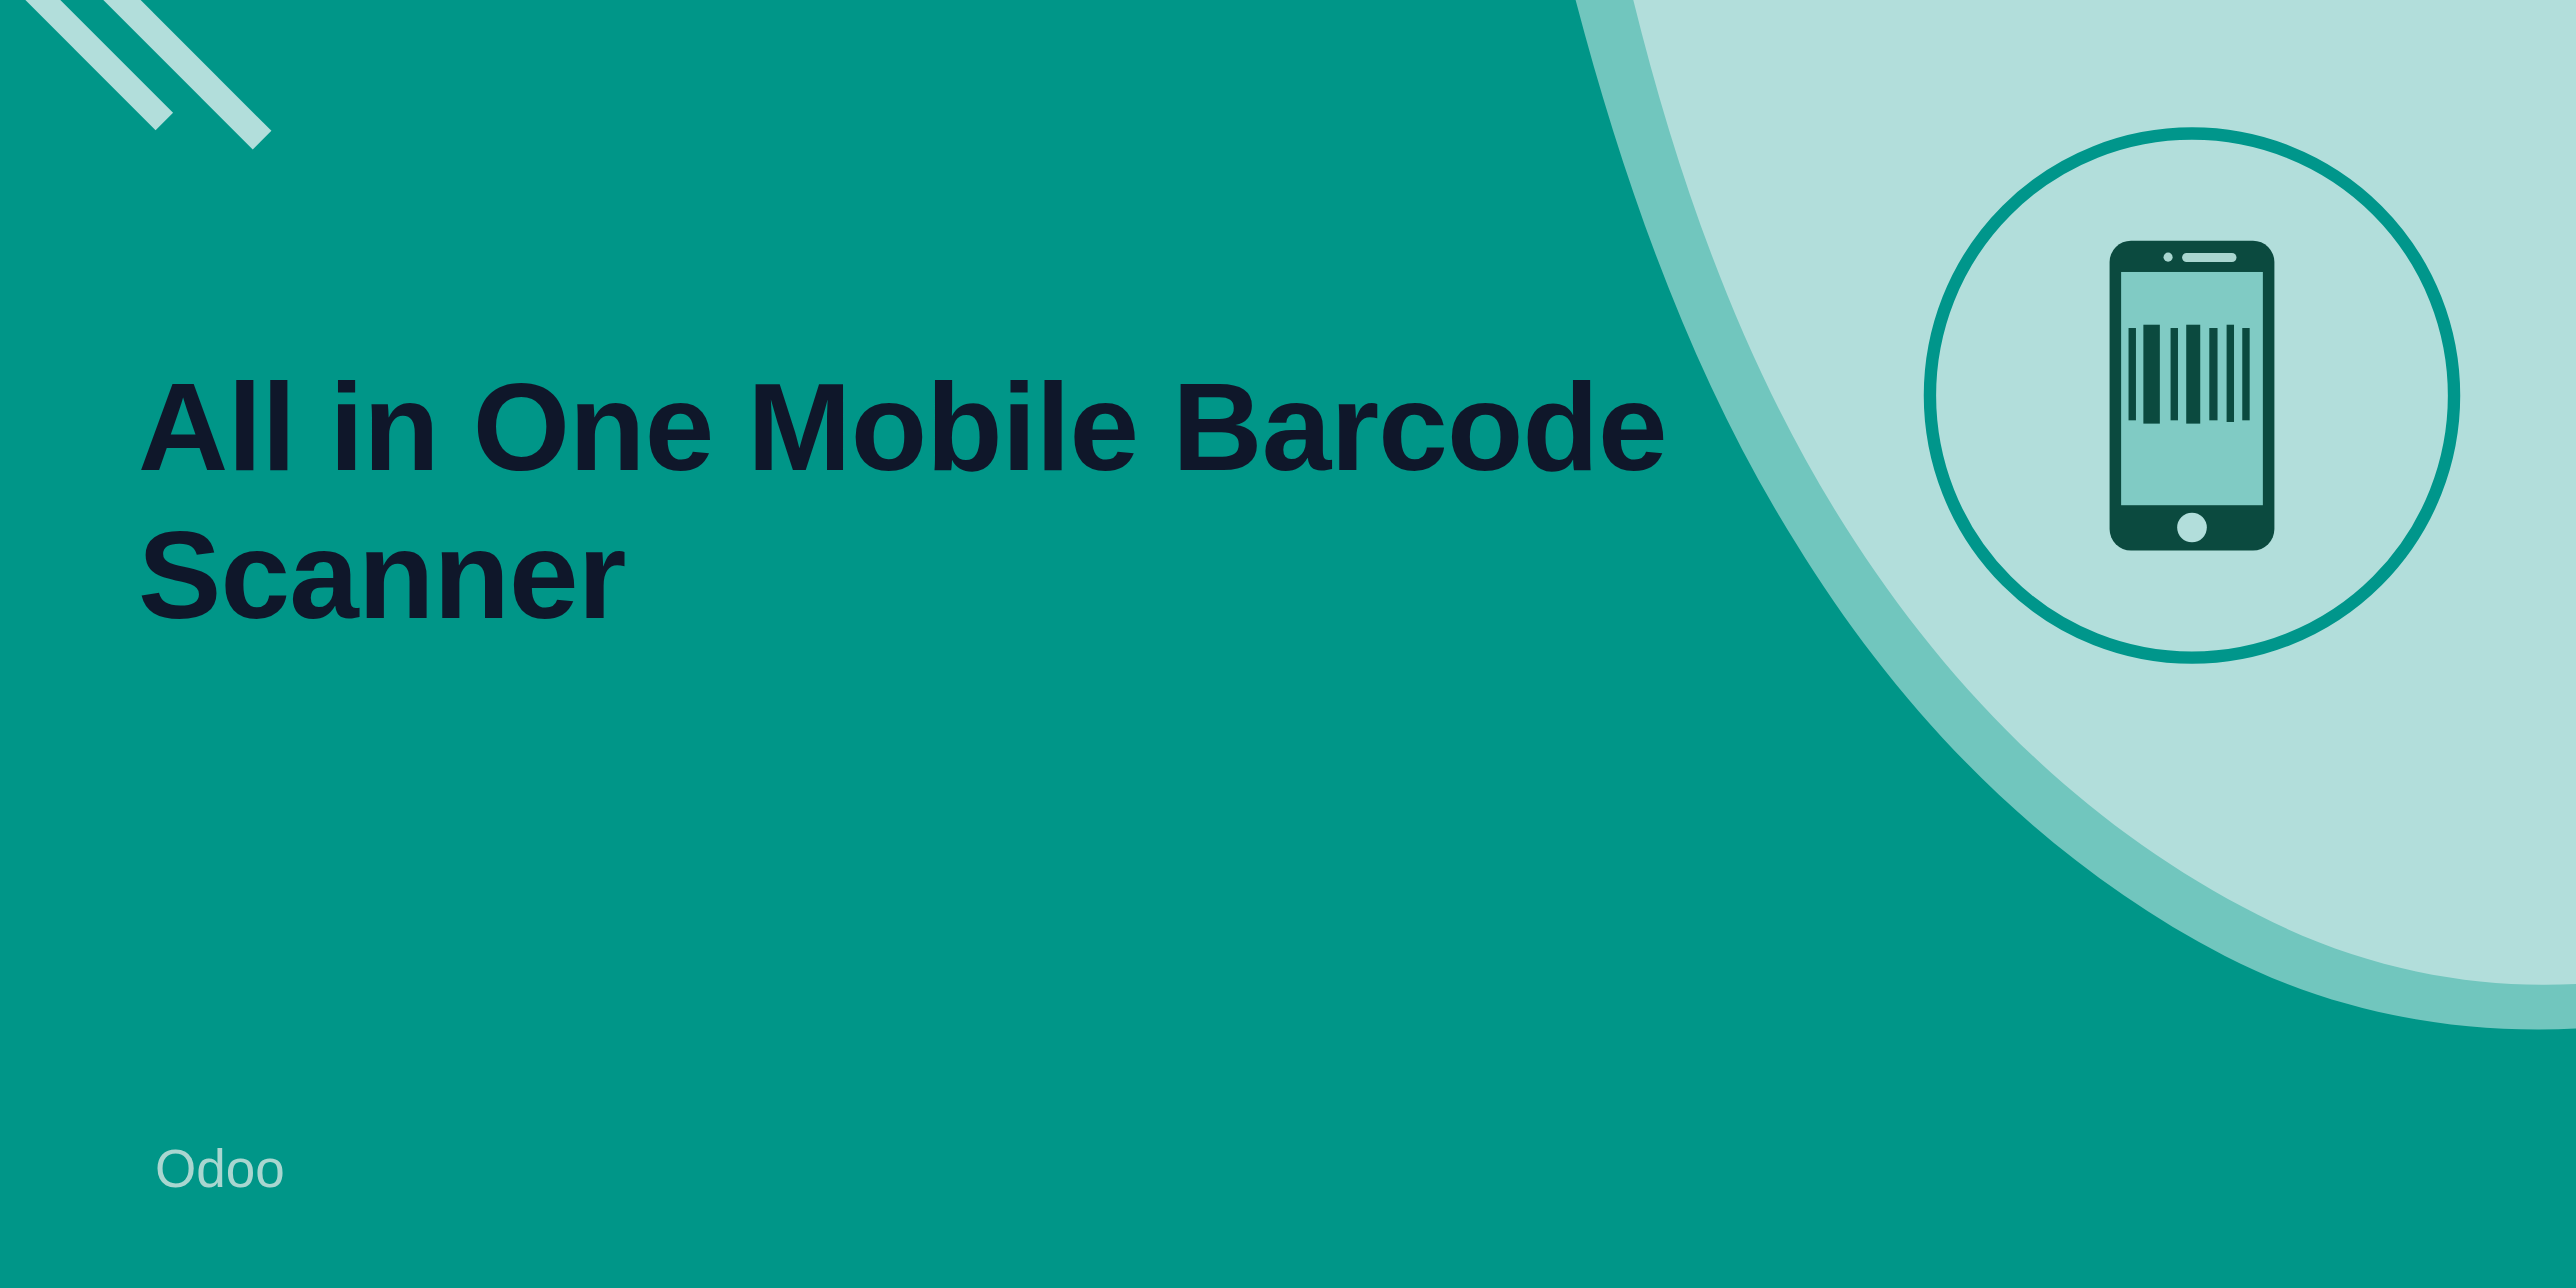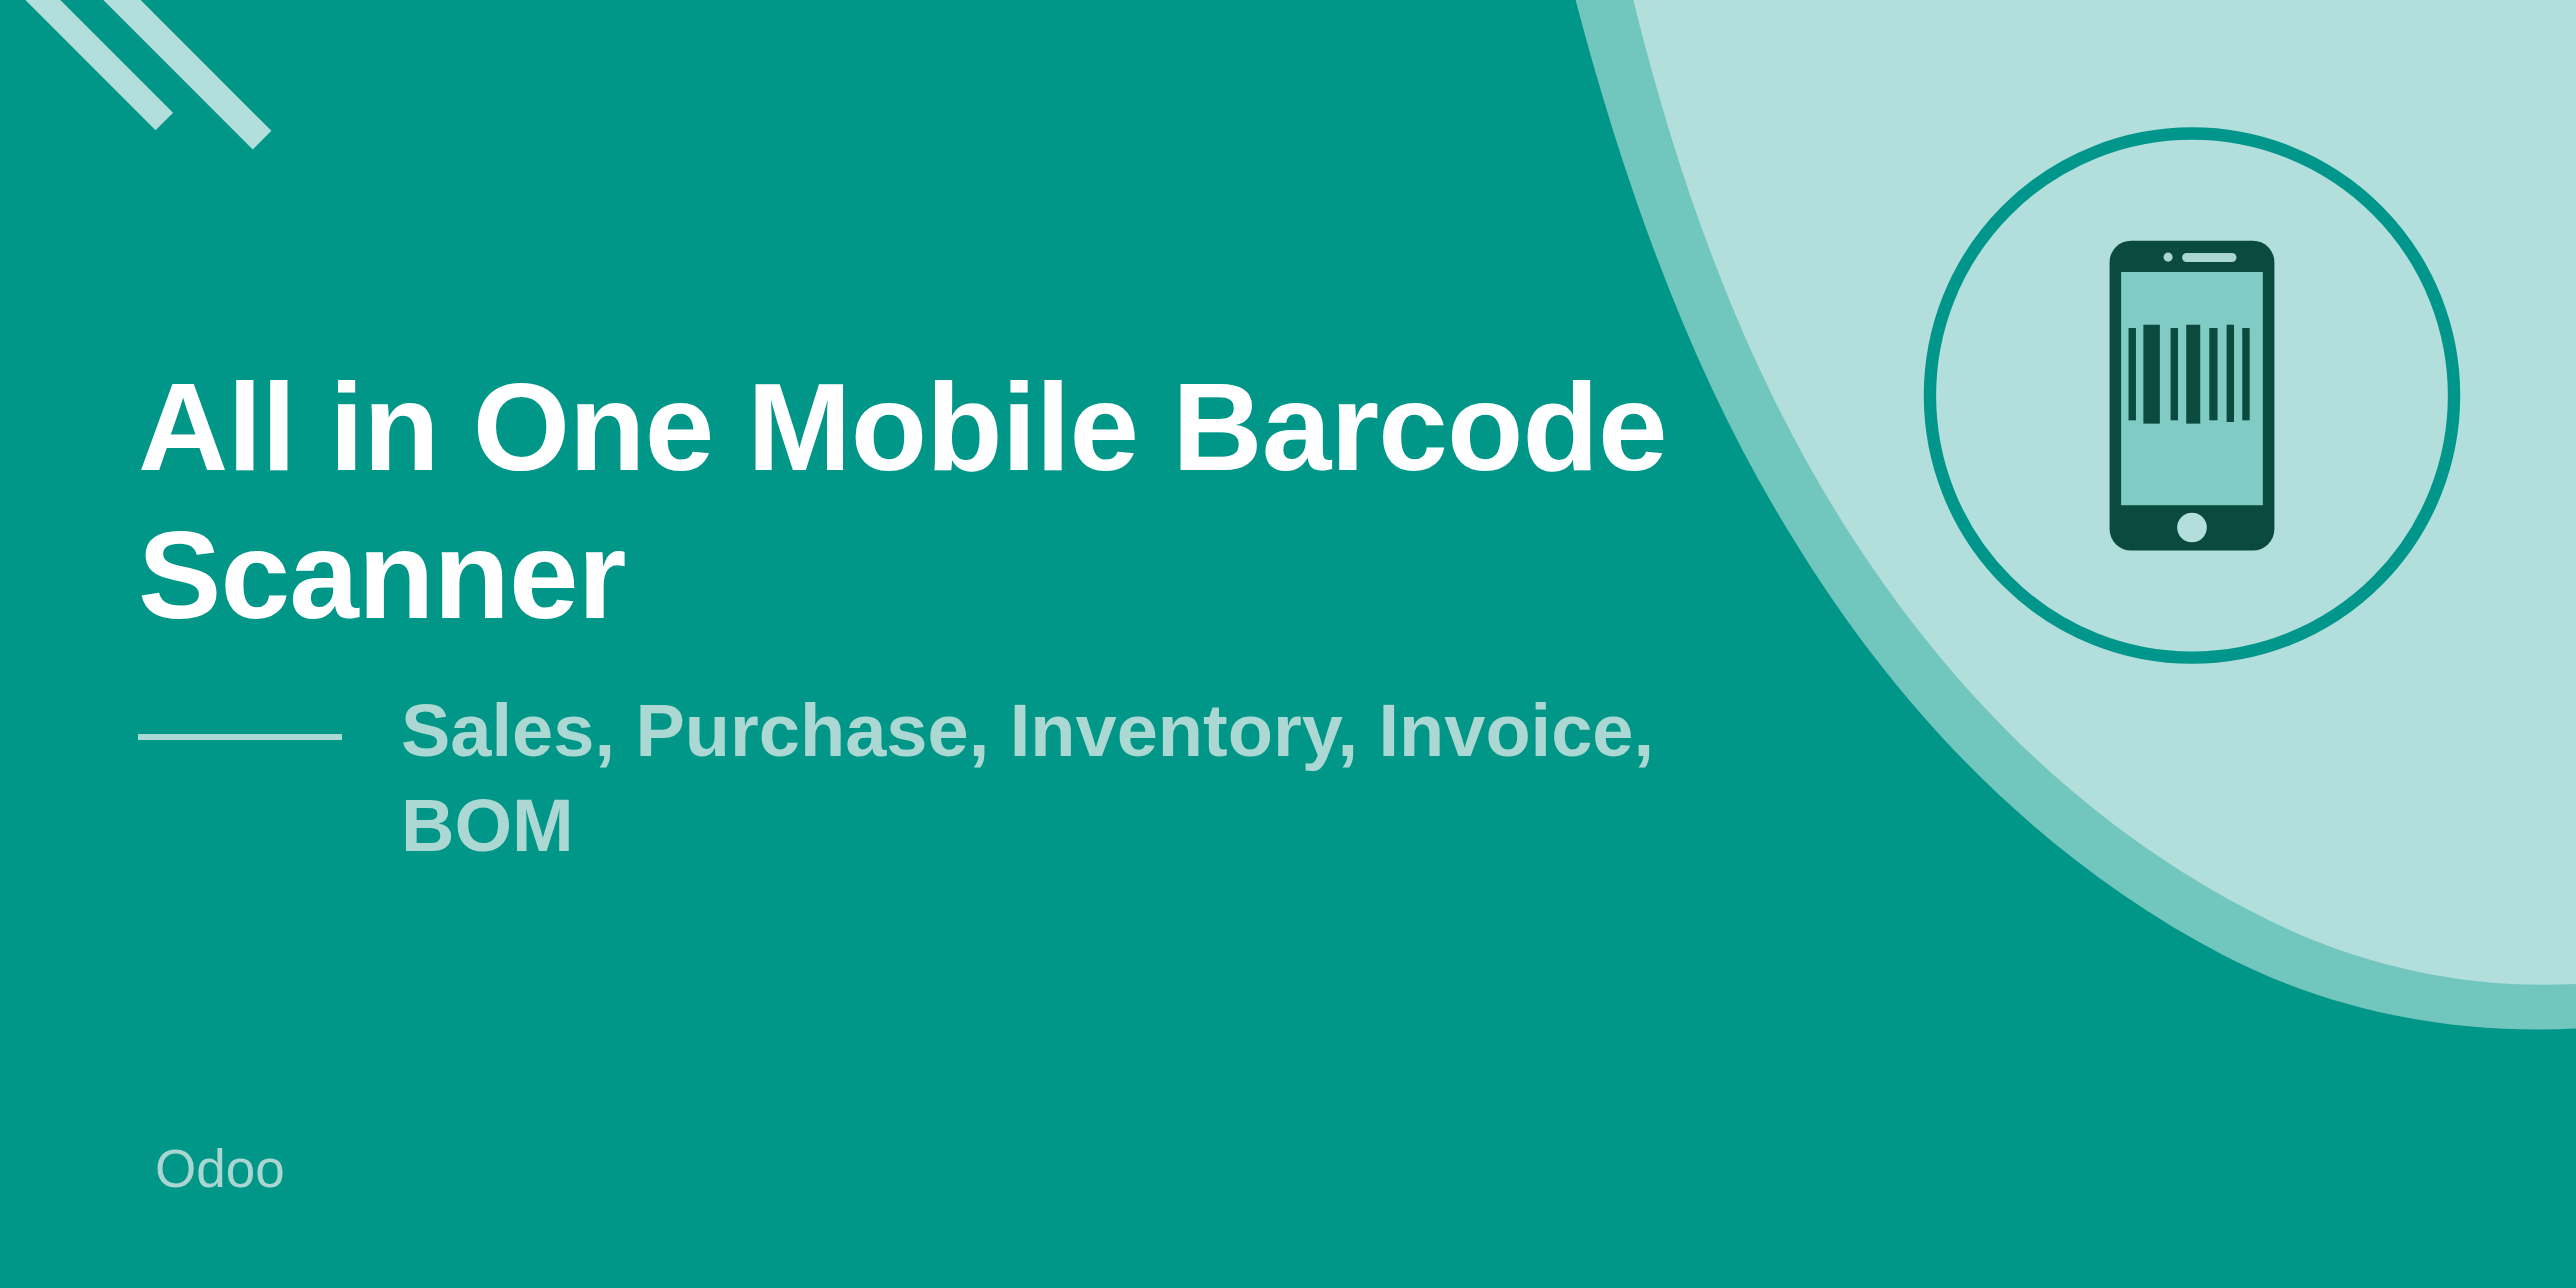--- a/index.html
+++ b/index.html
@@ -30,21 +30,21 @@
   
   .text-block {
     position: absolute;
     left: 138px;
     top: 353px;
     width: 1615px;
   }
 
   .headline {
     margin: 0;
-    color: #ffffff;
+    color: #0f172a;
     font-size: 125px;
     line-height: 1.18;
     font-weight: 700;
     letter-spacing: -0.8px;
     max-width: 1582px;
   }
 
   .subtitle-row {
     display: flex;
     align-items: flex-start;
@@ -130,22 +130,18 @@
         <rect x="2702" y="394" width="9" height="118" fill="#0B4A3F"></rect>
         <rect x="2721" y="398" width="9" height="112" fill="#0B4A3F"></rect>
       </g>
     </g>
   </svg>
 
   <div class="text-block">
 
     <h1 class="headline">All in One Mobile Barcode Scanner</h1>
 
-    <div class="subtitle-row">
-      <span class="subtitle-rule"></span>
-      <p class="subtitle">Sales, Purchase, Inventory, Invoice, BOM</p>
-    </div>
   </div>
 
   <p class="footer-brand">Odoo</p>
 
 </div>
 
 
 </body></html>

